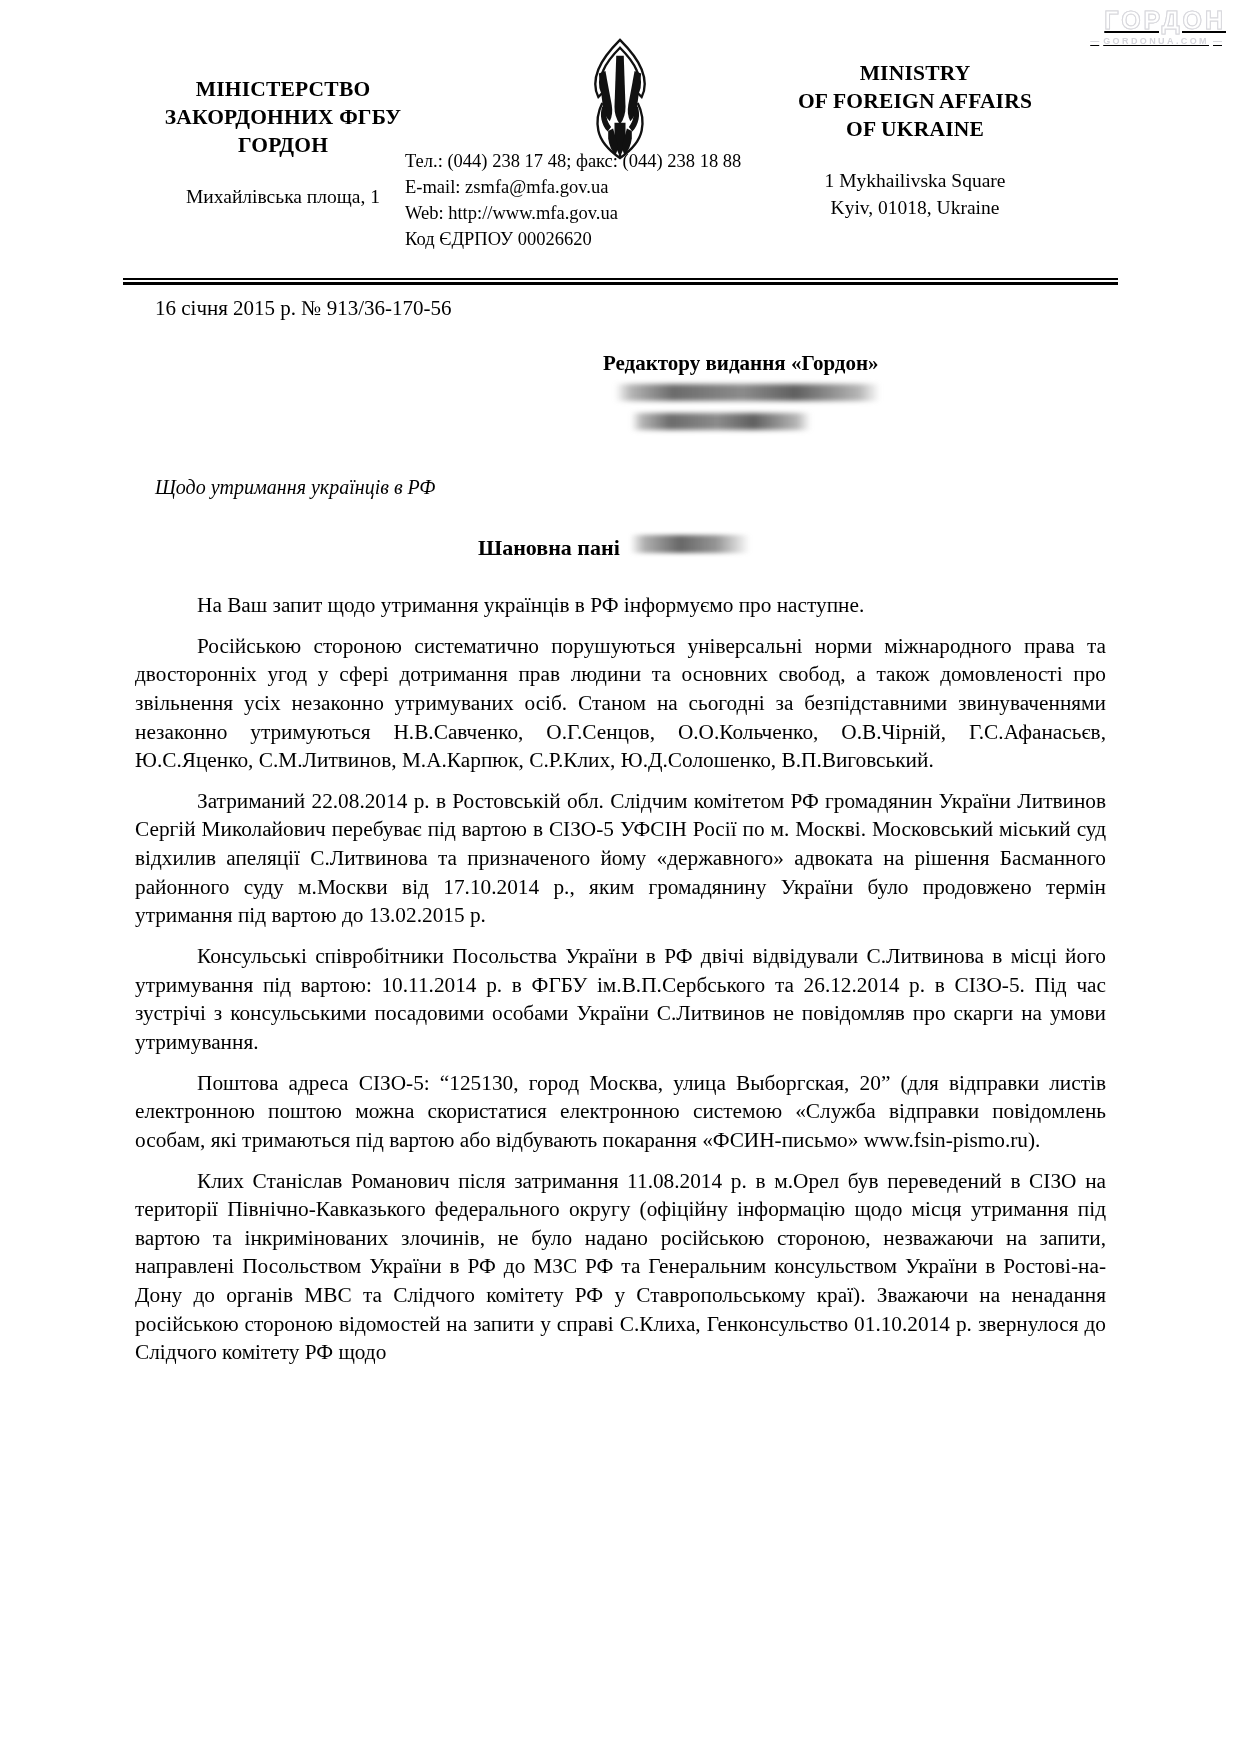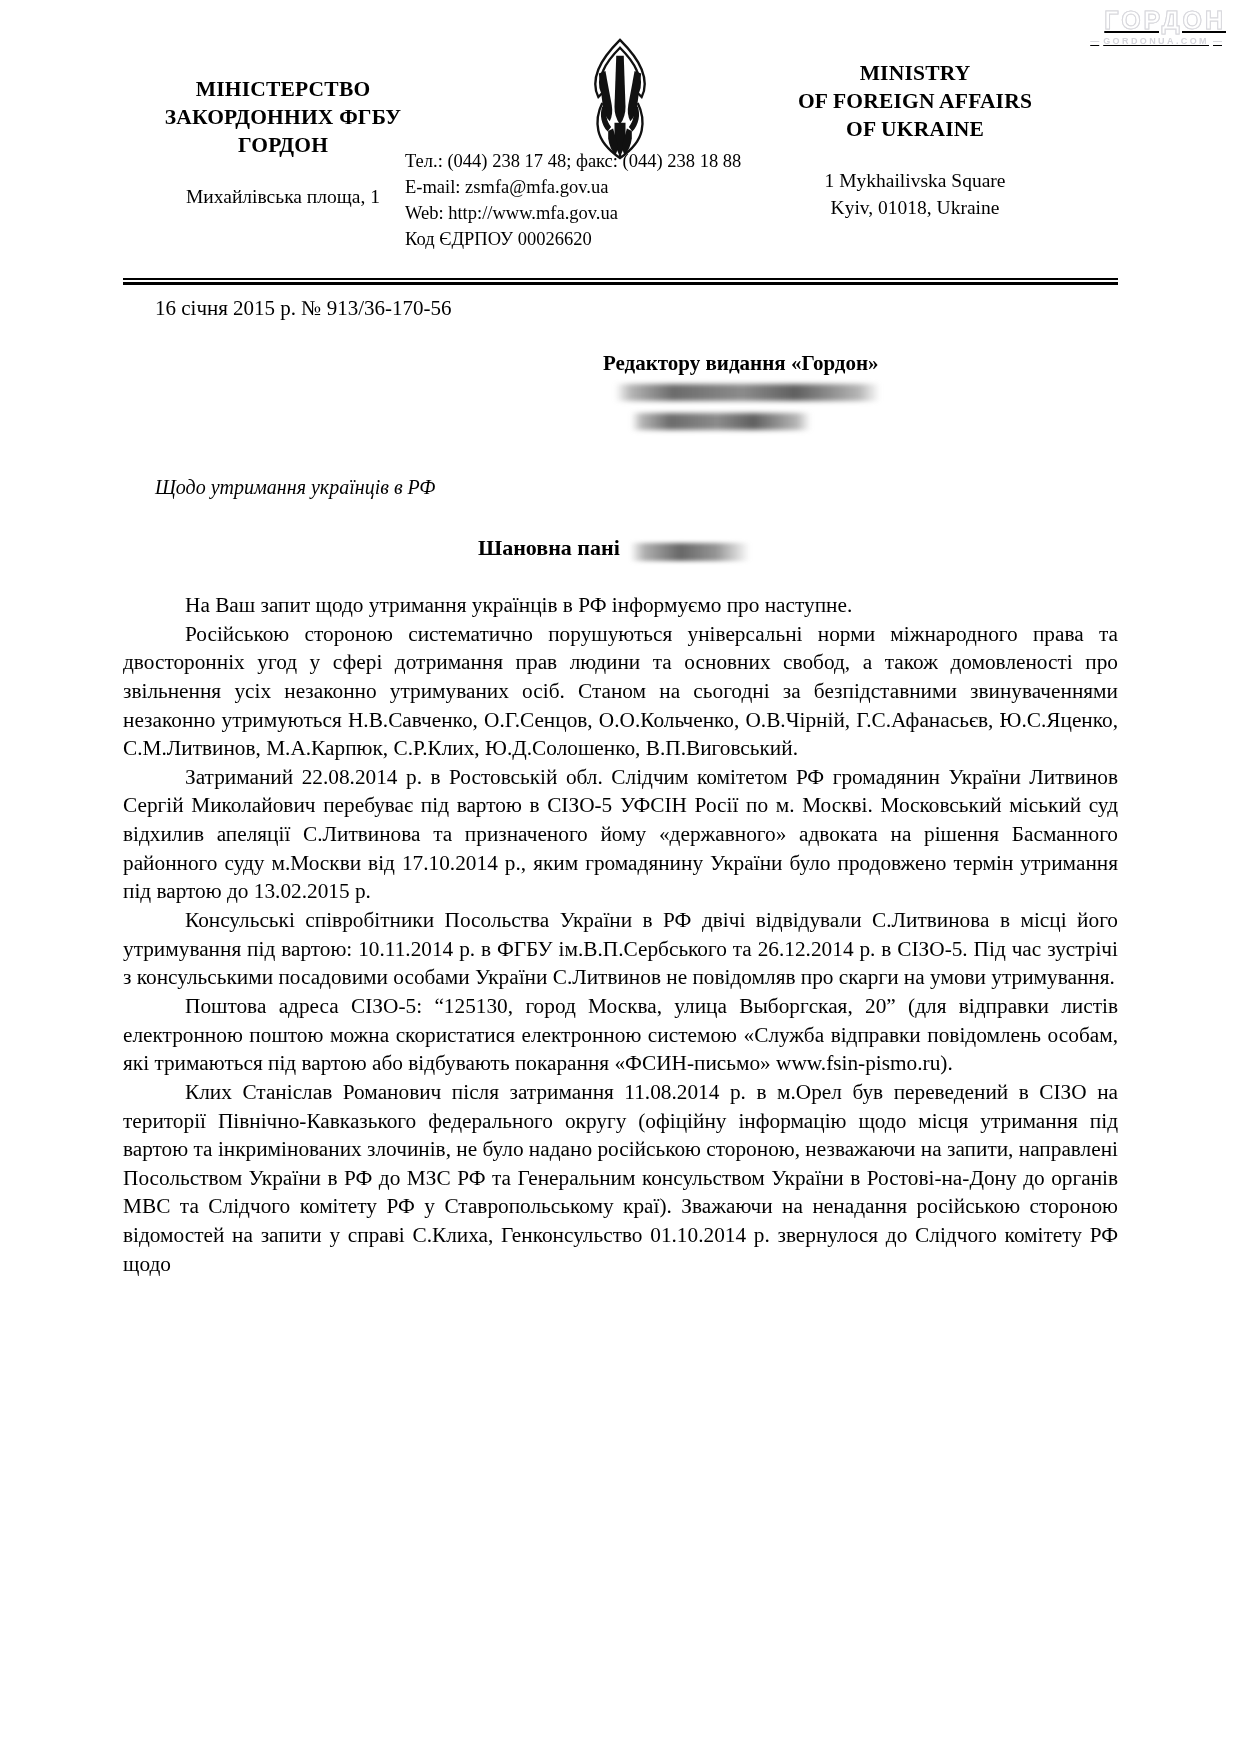--- a/index.html
+++ b/index.html
@@ -165,21 +165,21 @@
     white-space: nowrap;
   }
 
   .salutation {
     margin-top: 36px;
     margin-left: 355px;
     font-size: 22px;
     font-weight: 700;
     white-space: nowrap;
     display: flex;
-    align-items: flex-end;
+    align-items: flex-start;
   }
   .salutation .redaction-inline {
     display: inline-block;
     width: 120px;
     height: 18px;
     margin-left: 10px;
     background: linear-gradient(90deg,
         rgba(255,255,255,0) 0%,
         rgba(110,110,110,0.55) 12%,
         rgba(65,65,65,0.80) 42%,
@@ -190,21 +190,21 @@
 
   .paragraphs {
     margin-top: 30px;
     font-size: 21.3px;
     line-height: 1.345;
     text-align: justify;
     text-justify: inter-word;
     hyphens: none;
   }
   .paragraphs p {
-    margin: 0;
+    margin: 12px;
     text-indent: 62px;
   }
 </style>
 </head>
 <body>
 
 <div id="page">
 
   <div class="watermark">
     <div class="wm-main">ГОРДОН</div>

